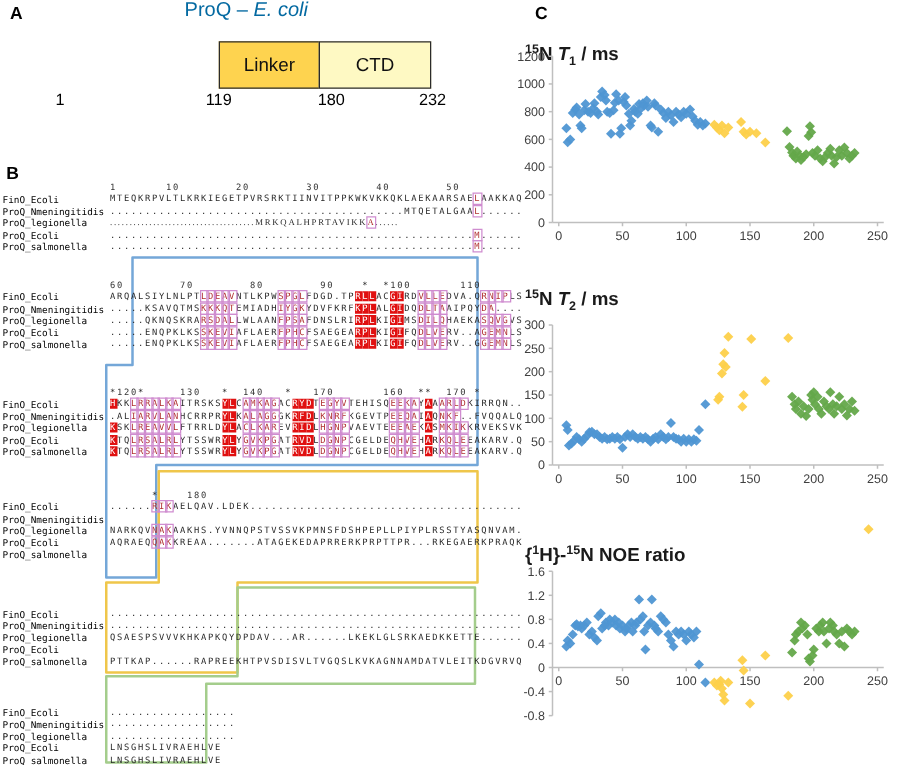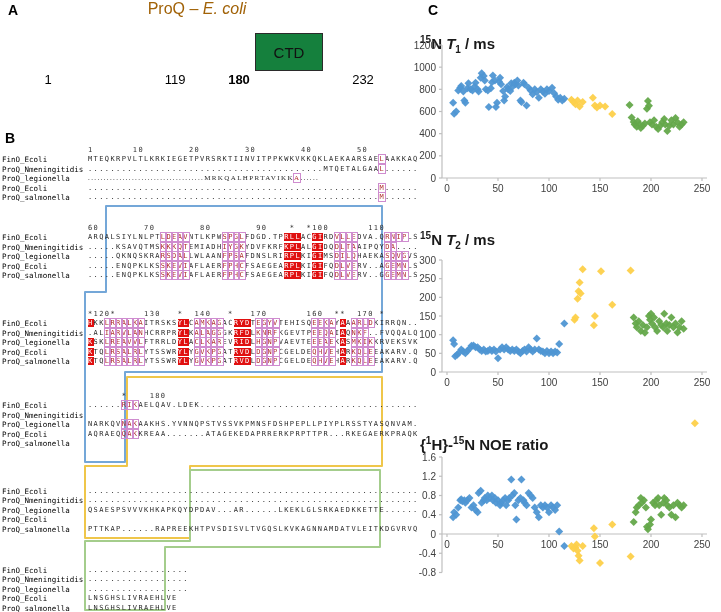--- a/index.html
+++ b/index.html
@@ -1,21 +1,21 @@
 <!DOCTYPE html>
 <html><head>
 <meta charset="utf-8">
 <style>
   html,body{margin:0;padding:0;background:#fff;}
   .fig{position:relative;width:721px;height:612px;background:#fff;overflow:hidden;
        font-family:"Liberation Sans",sans-serif;color:#1a1a1a;}
   .abs{position:absolute;}
   .panel-label{font-weight:bold;font-size:14px;color:#000;}
   
-  .pa-title{left:48px;top:0;width:298px;text-align:center;font-size:16px;color:#a16207;}
+  .pa-title{left:48px;top:0;width:298px;text-align:center;font-size:16px;color:#0369a1;}
   .dom-seg{position:absolute;top:0;height:38px;border:1.2px solid #2b2b2b;box-sizing:border-box;
            display:flex;align-items:center;justify-content:center;font-size:15px;color:#111;}
   .dom-num{position:absolute;top:0;transform:translateX(-50%);font-size:13px;color:#000;}
   
   .aline{position:absolute;white-space:pre;font-family:"DejaVu Sans Mono","Liberation Mono",monospace;
          font-size:7px;line-height:9.4px;color:#2a2a2a;}
   .aname{left:2px;width:84px;letter-spacing:0;font-size:7.5px;color:#000;}
   .aseq{left:88px;letter-spacing:1.39px;}
   .rbg{background:#e01010;color:#fff;}
   .obox{outline:1px solid #cf8ccf;outline-offset:-0.5px;color:#b03030;}
@@ -28,27 +28,28 @@
 </head>
 <body>
 
 <div class="fig">
 
   <div class="abs panel-label" style="left:8px;top:2px;">A</div>
   <div class="abs pa-title">
     <span>ProQ – </span><i>E. coli</i>
   </div>
   <div class="abs" id="domain-bar" style="left:48px;top:33px;width:298px;height:38px;">
-      <div class="dom-seg" style="left: 207px; width: 68px; background: #15803d;">CTD</div>
+      <div class="dom-seg" style="left: 127px; width: 81px; background: rgb(254, 211, 79);">Linker</div>
+      <div class="dom-seg" style="left: 207px; width: 90px; background: #fef9c3;">CTD</div>
     </div>
   <div class="abs" id="domain-nums" style="left:0;top:72px;width:400px;height:16px;">
       <div class="dom-num" style="left: 48px;">1</div>
       <div class="dom-num" style="left: 175px;">119</div>
-      <div class="dom-num" style="left: 239px; font-weight: bold;">180</div>
-      <div class="dom-num" style="left: 363px;">232</div>
+      <div class="dom-num" style="left: 265px;">180</div>
+      <div class="dom-num" style="left: 346px;">232</div>
     </div>
 
   <div class="abs panel-label" style="left:5px;top:130px;">B</div>
   <svg class="abs" id="region-svg" style="left:0;top:0;" width="721" height="612">
       <polygon points="106,206 382,206 382,372 125,372 125,462 85,462 85,292 106,292" fill="none" stroke="#74a7d8" stroke-width="2" stroke-linejoin="round"></polygon>
       <polygon points="127,377 382,377 382,466 190,466 190,538 85,538 85,466 127,466" fill="none" stroke="#efc64a" stroke-width="2" stroke-linejoin="round"></polygon>
       <polygon points="190,470 380,470 380,547 165,547 165,610 85,610 85,541 190,541" fill="none" stroke="#a4cd8c" stroke-width="2" stroke-linejoin="round"></polygon>
     </svg>
   <div class="abs" id="alignment" style="left:0;top:0;width:460px;height:564px;padding-left:12px;">
       <div class="aline aseq ruler" style="top: 146px;">1       10        20        30        40        50</div>

